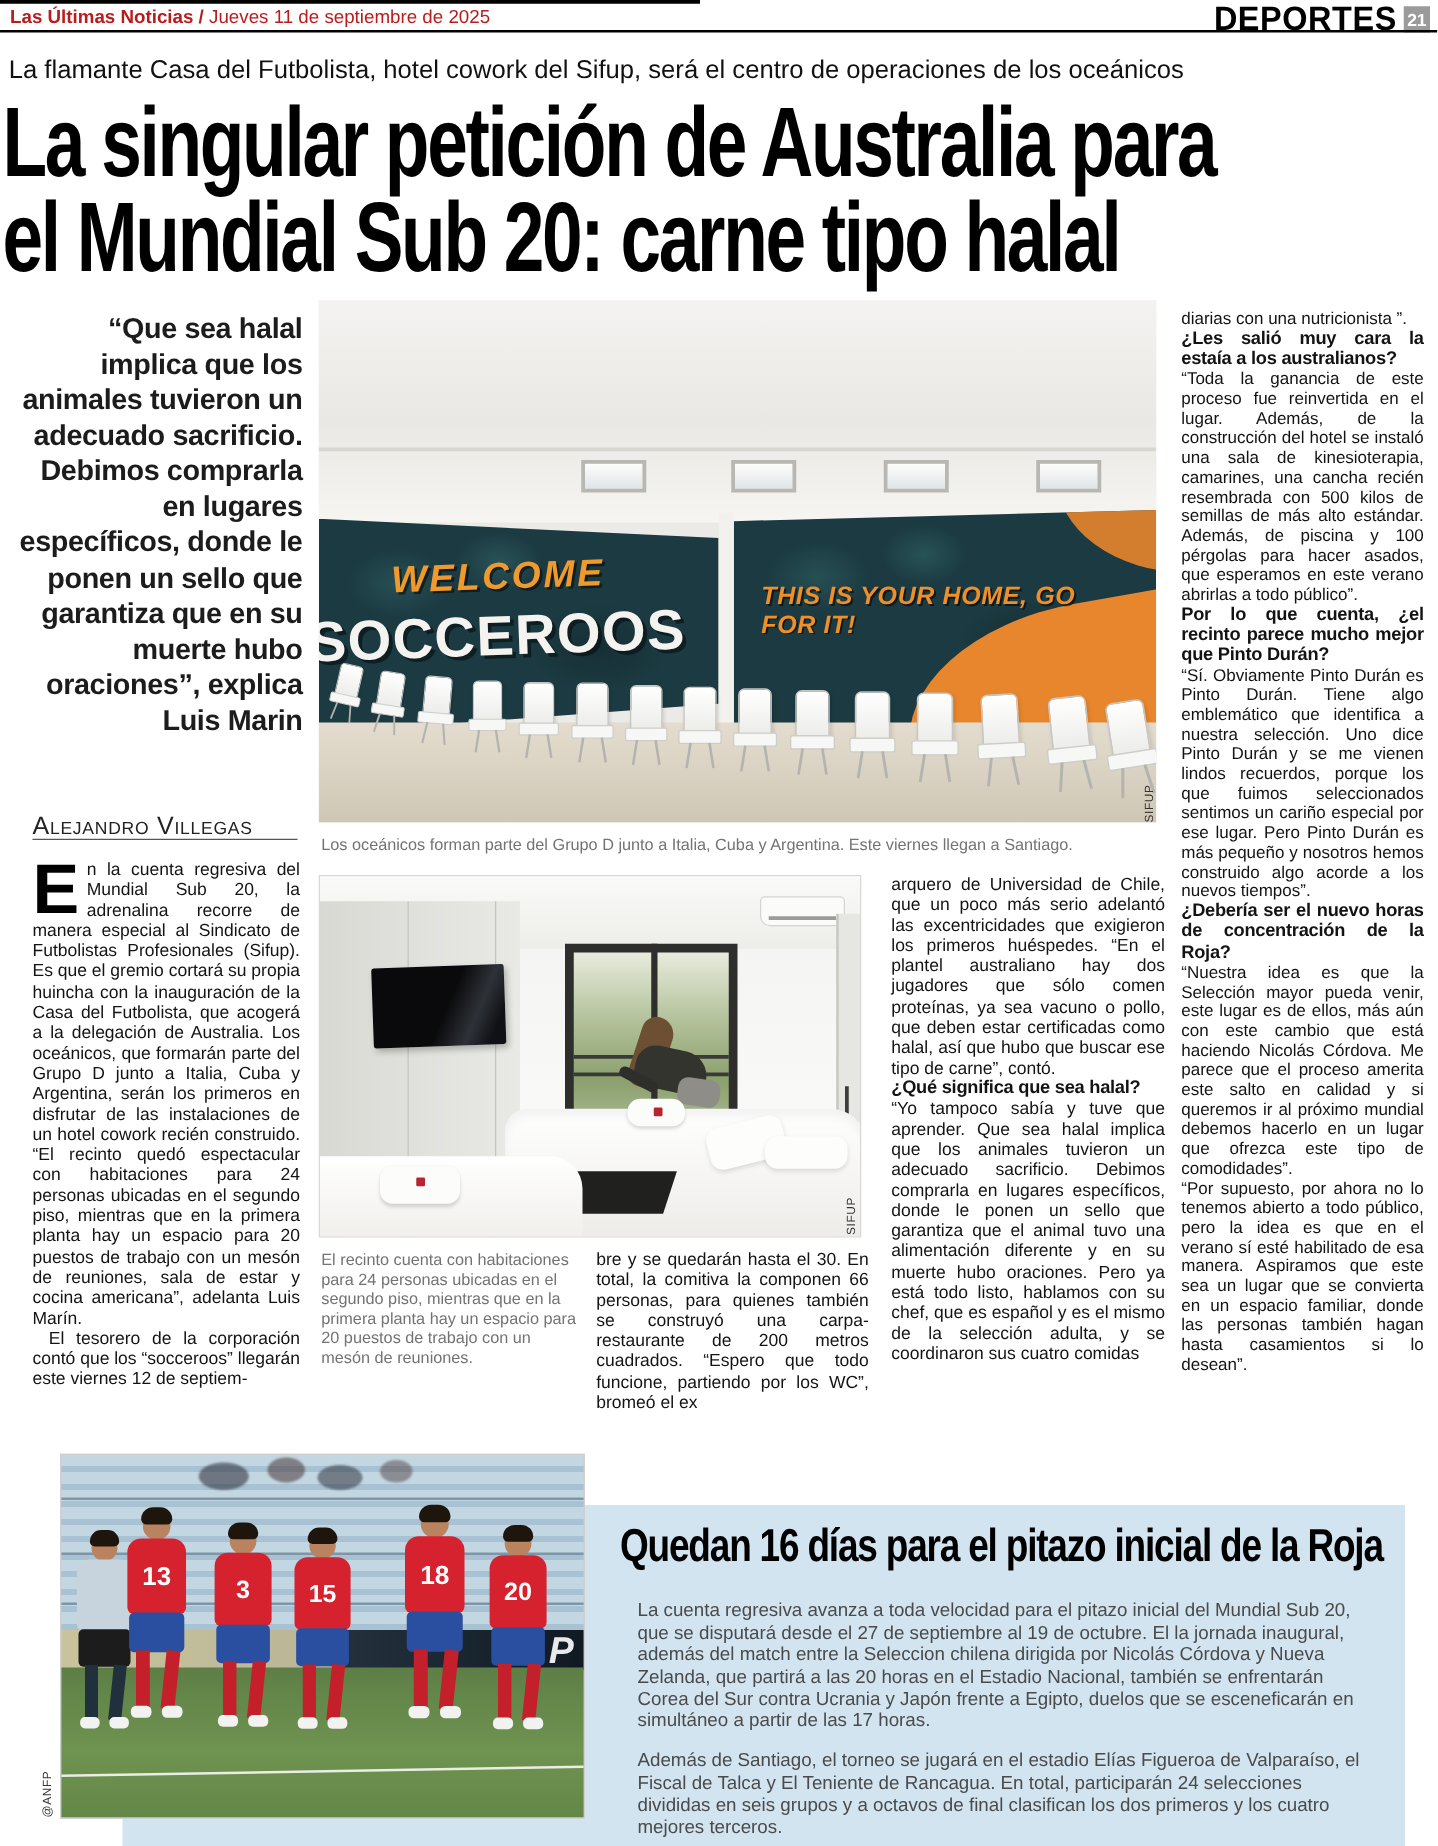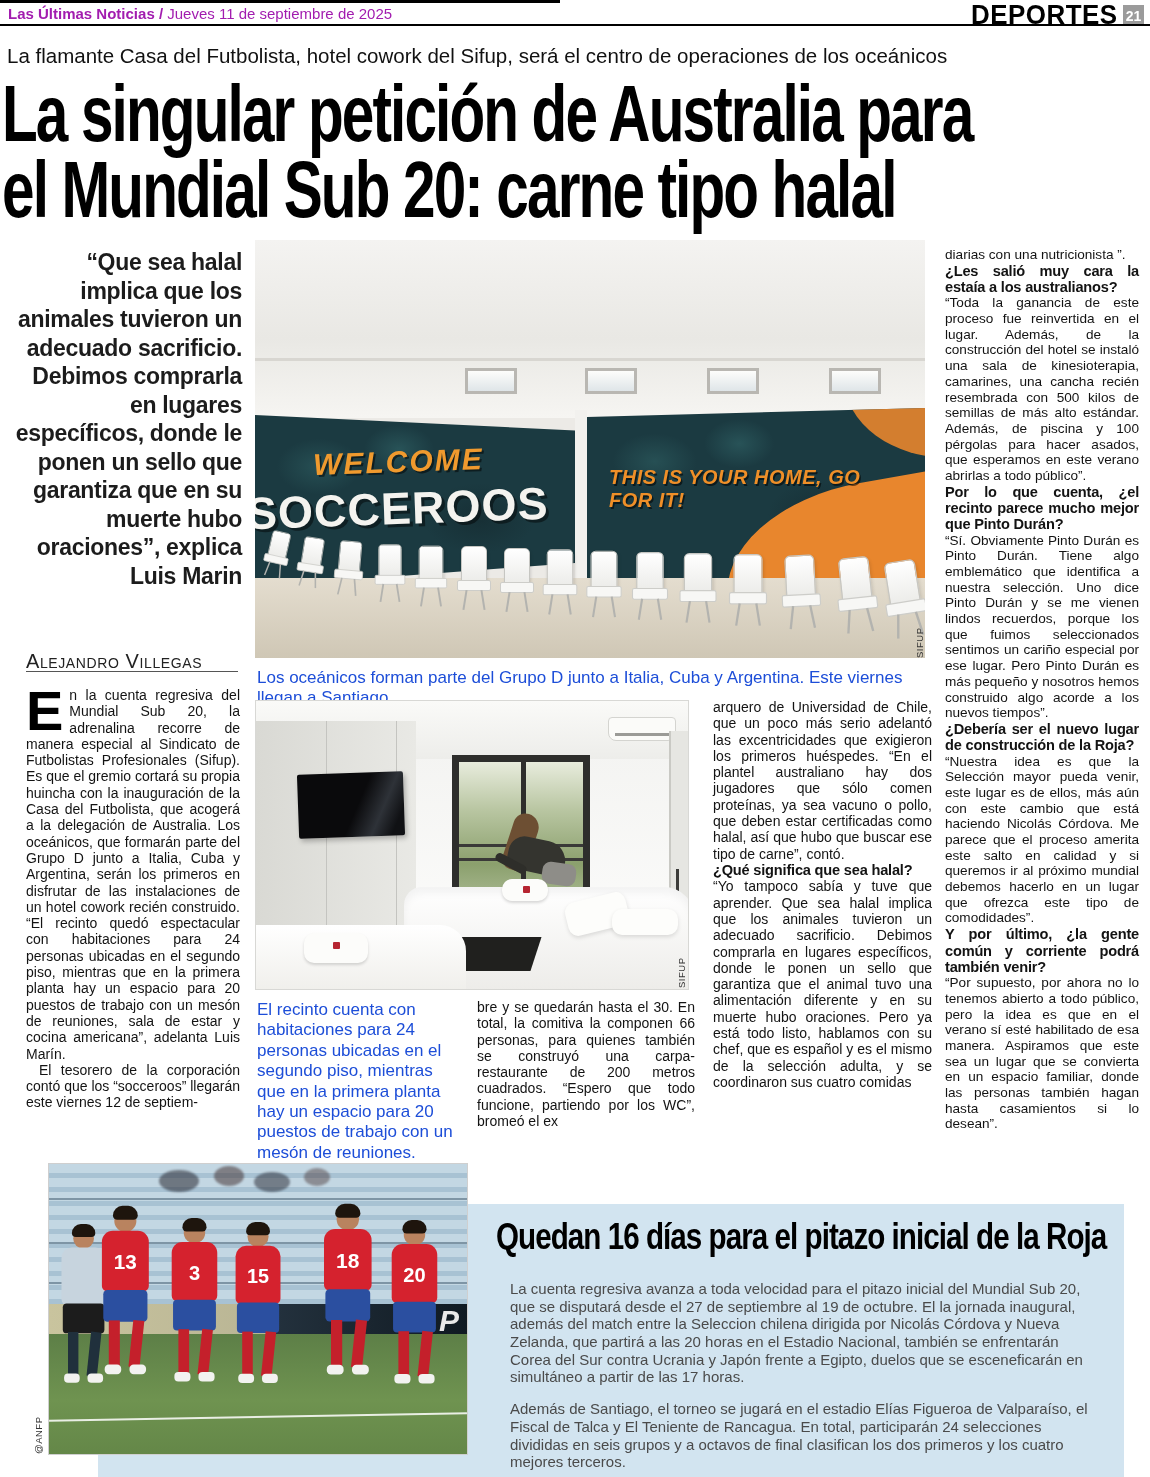--- a/index.html
+++ b/index.html
@@ -2,21 +2,21 @@
 <html><head>
 <meta charset="utf-8">
 <style>
   html,body{margin:0;padding:0;background:#fff;}
   #page{position:relative;width:1150px;height:1477px;background:#fff;overflow:hidden;
         font-family:"Liberation Sans",sans-serif;color:#111;}
   .abs{position:absolute;}
 
   
   .top-bar{left:0;top:0;width:560px;height:3px;background:#000;}
-  .masthead{left:8px;top:5px;font-size:15px;color:#a21caf;white-space:nowrap;text-align:center;}
+  .masthead{left:8px;top:5px;font-size:15px;color:#b91c1c;white-space:nowrap;text-align:center;}
   .mh-b{font-weight:bold;}
   .section-wrap{right:6px;top:0;display:flex;align-items:center;gap:5px;}
   .section{font-size:27px;font-weight:900;letter-spacing:.5px;color:#000;transform:scaleX(.96);transform-origin:right;}
   .pagenum{width:21px;height:21px;background:#9b9b9b;color:#fff;font-weight:bold;font-size:14px;
            display:flex;align-items:center;justify-content:center;}
   .header-rule{left:0;top:24px;width:1150px;height:2px;background:#000;}
 
   .kicker{left:7px;top:44px;font-size:20.5px;color:#111;white-space:nowrap;}
 
   .headline{left:2px;top:76px;width:1500px;font-size:79px;font-weight:bold;line-height:.96;
@@ -65,21 +65,21 @@
   .p1-floor{position:absolute;left:0;top:338px;width:100%;height:80px;
       background:linear-gradient(180deg,#e4ddcf,#cfc7b5);}
   .chair{position:absolute;width:36px;height:66px;}
   .cback{position:absolute;top:0;left:5px;right:5px;height:36px;background:linear-gradient(#ffffff,#ebebe8);
       border:1px solid #c6c6c2;border-radius:5px 5px 2px 2px;box-shadow:1px 2px 3px rgba(0,0,0,.12);}
   .cseat{position:absolute;top:34px;left:1px;right:1px;height:9px;background:#f7f7f5;border:1px solid #cdcdc9;border-radius:2px;}
   .cleg1,.cleg2{position:absolute;top:44px;bottom:2px;width:2px;background:#b3b3af;}
   .cleg1{left:8px;transform:rotate(9deg);}
   .cleg2{right:8px;transform:rotate(-9deg);}
 
-  .caption{font-size:17px;color:#1d4ed8;line-height:1.18;}
+  .caption{font-size:13px;color:#737373;line-height:1.18;}
   .caption1{left:257px;top:668px;width:672px;}
   .caption2{left:257px;top:1000px;width:206px;line-height:1.2;}
 
   .vcredit{writing-mode:vertical-rl;transform:rotate(180deg);font-size:9.5px;color:#333;letter-spacing:.5px;}
   .credit1{left:914px;top:596px;height:62px;}
   .credit2{left:676px;top:926px;height:62px;}
   .credit3{left:33px;top:1392px;height:62px;}
 
   
   .photo2{left:255px;top:700px;width:432px;height:288px;background:linear-gradient(180deg,#f2f2f0,#fdfdfc);
@@ -333,23 +333,22 @@
     <p class="q">¿Qué significa que sea halal?</p>
     <p>“Yo tampoco sabía y tuve que aprender. Que sea halal implica que los animales tuvieron un adecuado sacrificio. Debimos comprarla en lugares específicos, donde le ponen un sello que garantiza que el animal tuvo una alimentación diferente y en su muerte hubo oraciones. Pero ya está todo listo, hablamos con su chef, que es español y es el mismo de la selección adulta, y se coordinaron sus cuatro comidas</p>
   </div>
 
   <div class="abs bodytext col5">
     <p>diarias con una nutricionista ”.</p>
     <p class="q">¿Les salió muy cara la estaía a los australianos?</p>
     <p>“Toda la ganancia de este proceso fue reinvertida en el lugar. Además, de la construcción del hotel se instaló una sala de kinesioterapia, camarines, una cancha recién resembrada con 500 kilos de semillas de más alto estándar. Además, de piscina y 100 pérgolas para hacer asados, que esperamos en este verano abrirlas a todo público”.</p>
     <p class="q">Por lo que cuenta, ¿el recinto parece mucho mejor que Pinto Durán?</p>
     <p>“Sí. Obviamente Pinto Durán es Pinto Durán. Tiene algo emblemático que identifica a nuestra selección. Uno dice Pinto Durán y se me vienen lindos recuerdos, porque los que fuimos seleccionados sentimos un cariño especial por ese lugar. Pero Pinto Durán es más pequeño y nosotros hemos construido algo acorde a los nuevos tiempos”.</p>
-    <p class="q">¿Debería ser el nuevo lugar de construcción de la Roja?</p>
+    <p class="q">¿Debería ser el nuevo horas de concentración de la Roja?</p>
     <p>“Nuestra idea es que la Selección mayor pueda venir, este lugar es de ellos, más aún con este cambio que está haciendo Nicolás Córdova. Me parece que el proceso amerita este salto en calidad y si queremos ir al próximo mundial debemos hacerlo en un lugar que ofrezca este tipo de comodidades”.</p>
-    <p class="q">Y por último, ¿la gente común y corriente podrá también venir?</p>
     <p>“Por supuesto, por ahora no lo tenemos abierto a todo público, pero la idea es que en el verano sí esté habilitado de esa manera. Aspiramos que este sea un lugar que se convierta en un espacio familiar, donde las personas también hagan hasta casamientos si lo desean”.</p>
   </div>
 
   <div class="abs infobox">
     <div class="ib-head">Quedan 16 días para el pitazo inicial de la Roja</div>
     <div class="ib-body">
       <p>La cuenta regresiva avanza a toda velocidad para el pitazo inicial del Mundial Sub 20, que se disputará desde el 27 de septiembre al 19 de octubre. El la jornada inaugural, además del match entre la Seleccion chilena dirigida por Nicolás Córdova y Nueva Zelanda, que partirá a las 20 horas en el Estadio Nacional, también se enfrentarán Corea del Sur contra Ucrania y Japón frente a Egipto, duelos que se esceneficarán en simultáneo a partir de las 17 horas.</p>
       <p>Además de Santiago, el torneo se jugará en el estadio Elías Figueroa de Valparaíso, el Fiscal de Talca y El Teniente de Rancagua. En total, participarán 24 selecciones divididas en seis grupos y a octavos de final clasifican los dos primeros y los cuatro mejores terceros.</p>
     </div>
   </div>

